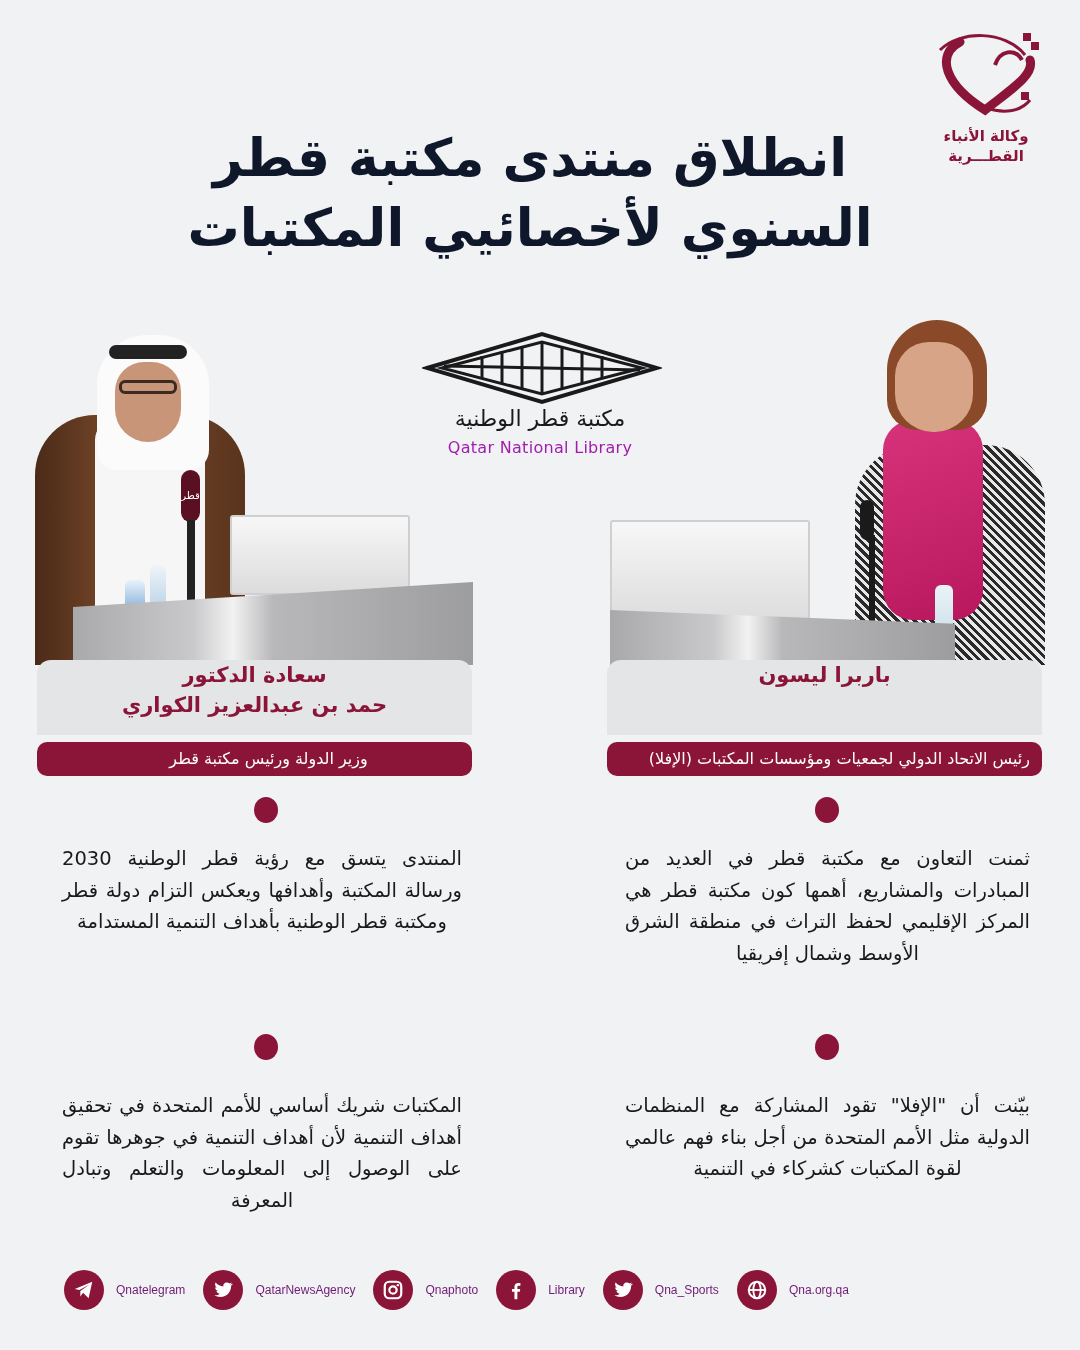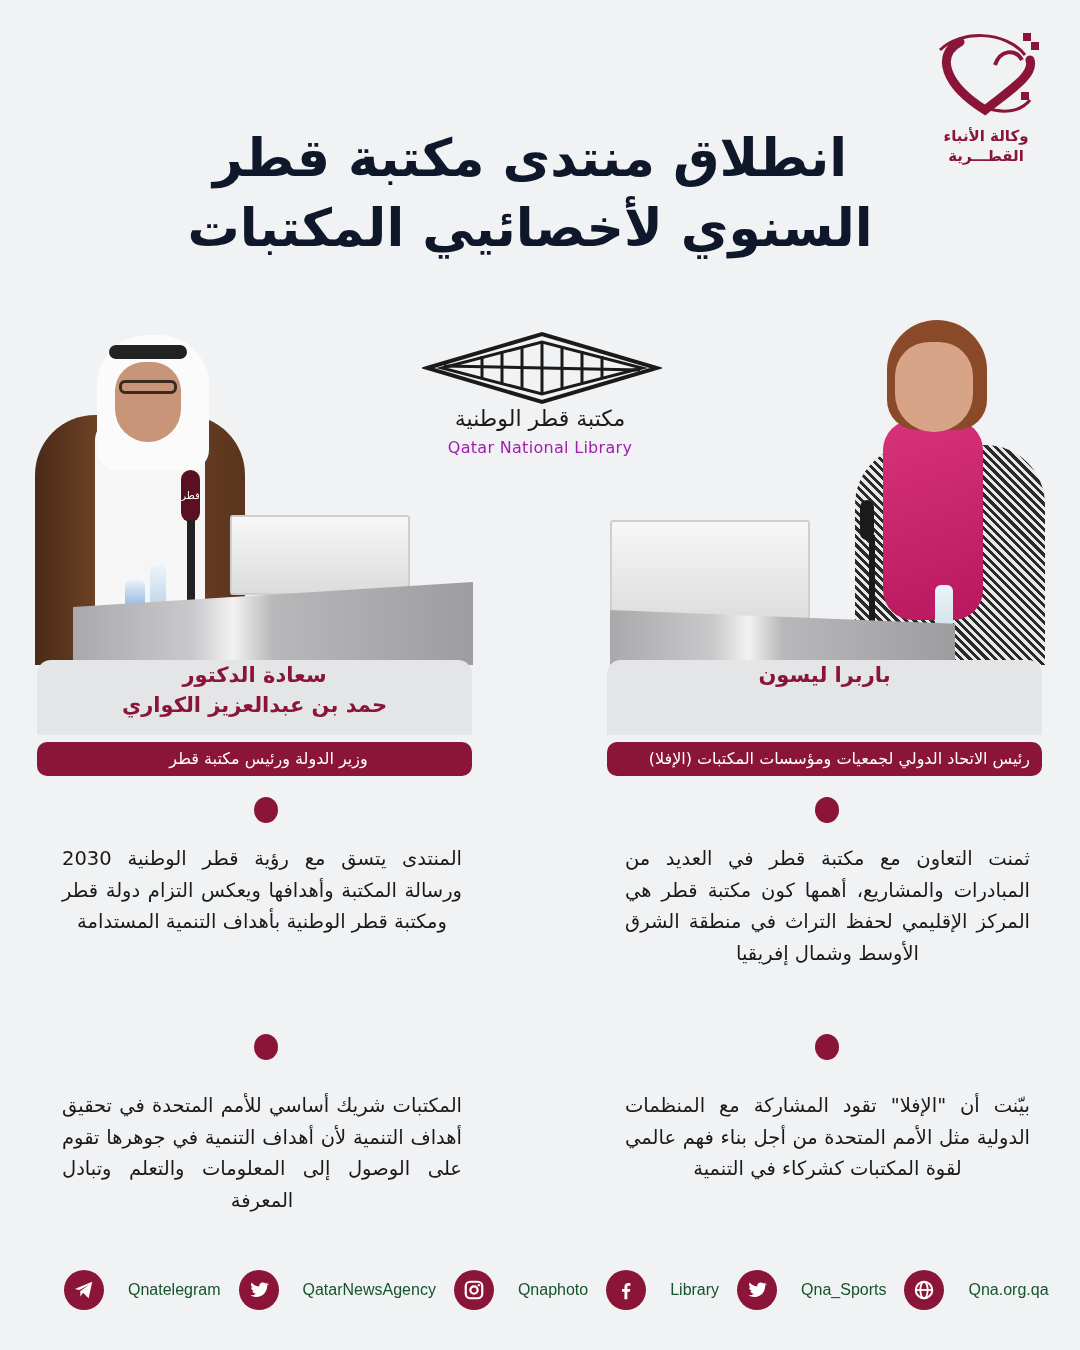--- a/index.html
+++ b/index.html
@@ -40,21 +40,21 @@
   .para { position: absolute; direction: rtl; text-align: justify; text-align-last: center; font-size: 19.5px; line-height: 31.5px; color: #1a1a1a; }
   .para-l1 { left: 62px; top: 843px; width: 400px; }
   .para-r1 { left: 625px; top: 843px; width: 405px; }
   .para-l2 { left: 62px; top: 1090px; width: 400px; }
   .para-r2 { left: 625px; top: 1090px; width: 405px; }
 
   
   .footer { position: absolute; left: 64px; top: 1270px; height: 40px; display: flex; align-items: center; }
   .social { display: flex; align-items: center; margin-right: 18px; }
   .social-icon { width: 40px; height: 40px; border-radius: 50%; background: #8b1538; display: flex; align-items: center; justify-content: center; }
-  .social-label { font-family: "Liberation Sans", sans-serif; font-size: 16px; color: #14532d; margin-left: 24px; }
+  .social-label { font-family: "Liberation Sans", sans-serif; font-size: 12px; color: #701a75; margin-left: 12px; }
 </style>
 </head>
 <body>
 
 <div class="qna-logo">
   <svg width="112" height="95" viewBox="0 0 112 95">
     <path d="M10 20 C 30 0, 75 0, 95 25" fill="none" stroke="#8b1538" stroke-width="3"></path>
     <path d="M30 12 C 5 25, 15 55, 55 80 C 80 60, 105 45, 100 30" fill="none" stroke="#8b1538" stroke-width="9" stroke-linecap="round"></path>
     <path d="M15 40 C 30 75, 80 95, 100 70" fill="none" stroke="#8b1538" stroke-width="3"></path>
     <path d="M92 30 C 85 18, 70 20, 65 35" fill="none" stroke="#8b1538" stroke-width="4"></path>

